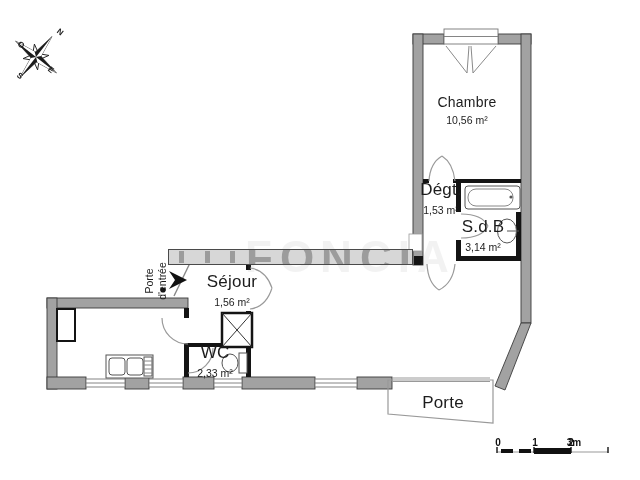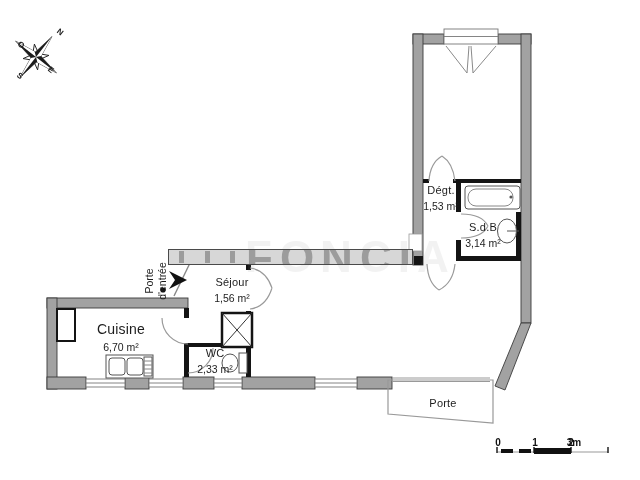--- a/index.html
+++ b/index.html
@@ -1,21 +1,21 @@
 <!DOCTYPE html>
 <html><head>
 <meta charset="utf-8">
 <style>
   html,body{margin:0;padding:0;background:#fff;}
   .stage{position:relative;width:640px;height:480px;background:#ffffff;overflow:hidden;
          font-family:"Liberation Sans",sans-serif;}
   .plan-svg{position:absolute;left:0;top:0;}
   .label{position:absolute;transform:translate(-50%,-50%);text-align:center;color:#1c1c1c;white-space:nowrap;}
   .room-name{font-size:14px;letter-spacing:.2px;}
-  .room-name.sm{font-size:11px;}
+  .room-name.sm{font-size:17px;}
   .room-area{font-size:10.5px;margin-top:4px;}
   .rot{position:absolute;transform:translate(-50%,-50%) rotate(-90deg);text-align:center;
        font-size:10.5px;line-height:1.25;color:#1c1c1c;white-space:nowrap;}
   .compass-letter{position:absolute;font-size:8px;font-weight:bold;color:#222;
                   transform:translate(-50%,-50%) rotate(38deg);}
   .scale-label{position:absolute;transform:translate(-50%,-50%);font-size:10px;font-weight:bold;color:#111;}
   
   .wm-faint{position:absolute;left:245px;top:257px;transform:translate(0,-50%);
             font-size:44px;font-weight:bold;letter-spacing:7px;color:rgba(130,130,130,0.10);z-index:3;}
   .band{position:absolute;left:168px;top:249px;width:245px;height:16px;background:#d7d7d7;
@@ -156,20 +156,24 @@
   <div class="wm-faint">FONCIA</div>
   <div class="band">
     <span class="tick" style="left:10px"></span>
     <span class="tick" style="left:36px"></span>
     <span class="tick" style="left:61px"></span>
     <span class="wm-band">FONCIA</span>
   </div>
 
   <div class="labels">
 
+    <div class="label" style="left:467px;top:110px">
+      <div class="room-name">Chambre</div>
+      <div class="room-area">10,56 m²</div>
+    </div>
 
     <div class="label" style="left:441px;top:198px">
       <div class="room-name sm">Dégt.</div>
       <div class="room-area">1,53 m²</div>
     </div>
 
     <div class="label" style="left:483px;top:235px">
       <div class="room-name sm">S.d.B</div>
       <div class="room-area">3,14 m²</div>
     </div>
@@ -178,24 +182,20 @@
     <div class="label" style="left:232px;top:290px">
       <div class="room-name sm">Séjour</div>
       <div class="room-area">1,56 m²</div>
     </div>
 
     <div class="label" style="left:215px;top:361px">
       <div class="room-name sm">WC</div>
       <div class="room-area">2,33 m²</div>
     </div>
 
-    <div class="label" style="left:121px;top:337px">
-      <div class="room-name">Cuisine</div>
-      <div class="room-area">6,70 m²</div>
-    </div>
 
     <div class="label" style="left:443px;top:403px">
       <div class="room-name sm">Porte</div>
     </div>
 
     <div class="rot" style="left:156px;top:281px">
       <div>Porte</div>
       <div>d'entrée</div>
     </div>
 

